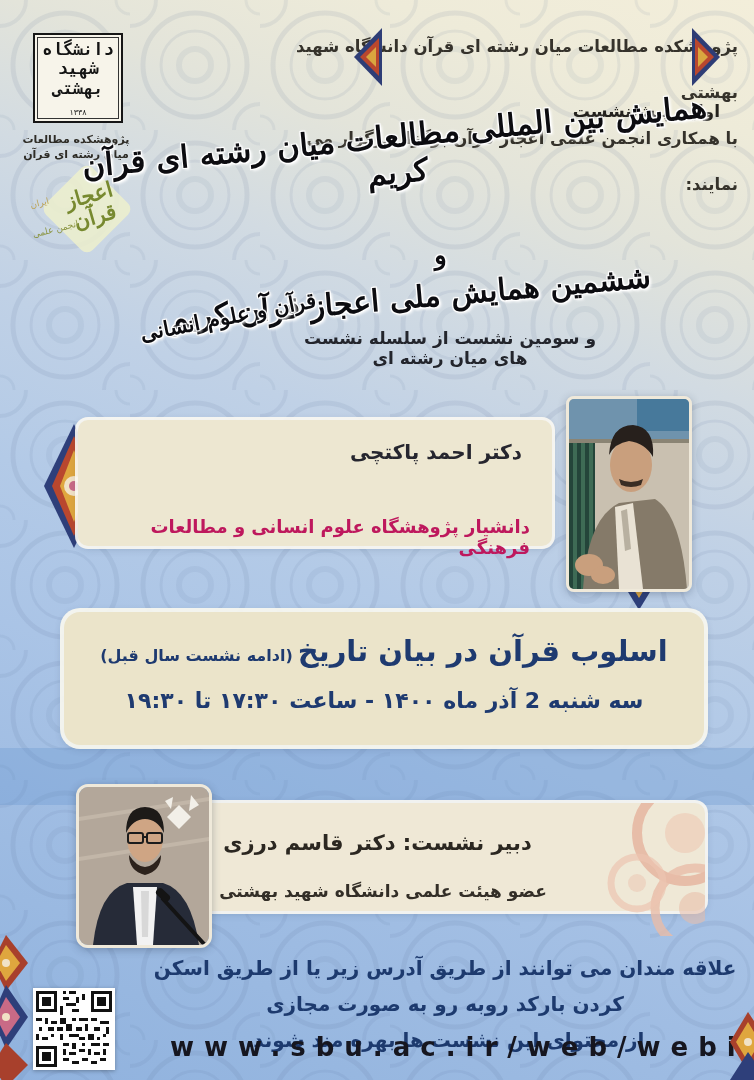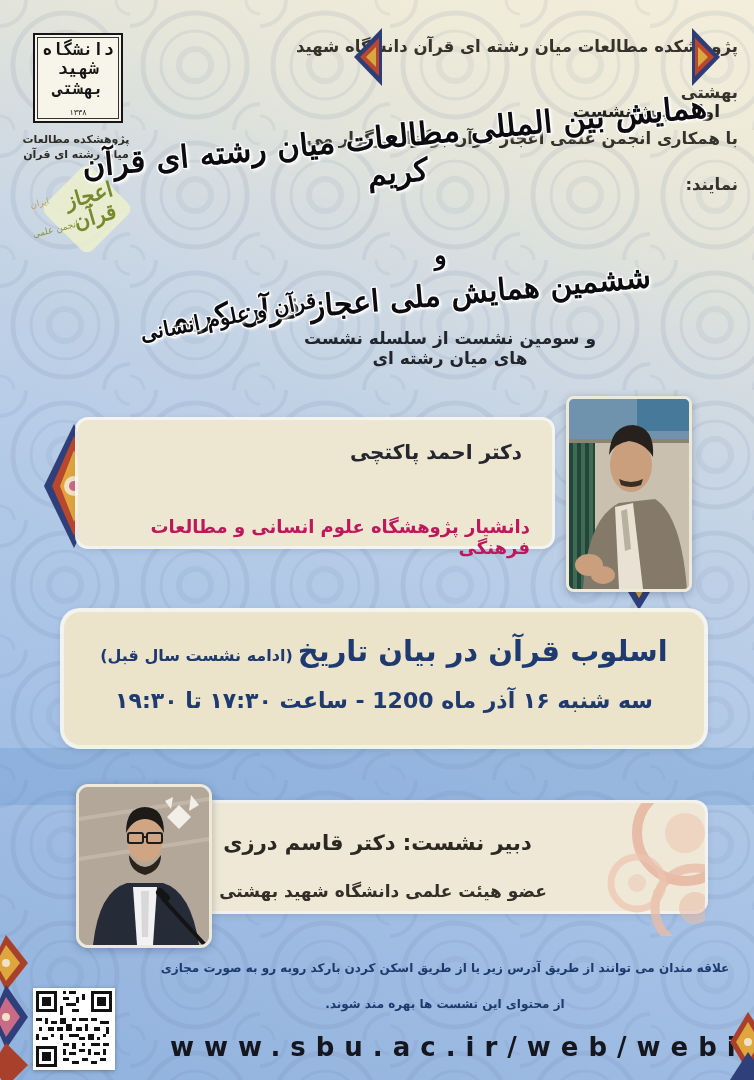--- a/index.html
+++ b/index.html
@@ -63,21 +63,21 @@
   .banner .l1 .small{font-weight:bold;font-size:16px;}
   .banner .l2{position:absolute;left:0;right:0;top:76px;text-align:center;font-weight:bold;font-size:22px;color:#1e3a70;}
   .blue-strip{left:0;top:748px;width:754px;height:57px;background:rgba(95,142,205,.28);z-index:1;}
 
   .card2{left:100px;top:803px;width:605px;height:108px;background:#efe8d6;}
   .card2 .l1{position:absolute;left:115px;right:165px;top:28px;text-align:center;font-weight:bold;font-size:21px;color:#2b2721;}
   .card2 .l2{position:absolute;left:115px;right:154px;top:78px;text-align:center;font-weight:bold;font-size:17px;color:#332e27;}
   .card2 svg{position:absolute;right:0;top:0;border-radius:0 10px 10px 0;}
 
   
-  .info{left:150px;top:950px;width:590px;text-align:center;font-weight:bold;font-size:12px;
+  .info{left:150px;top:950px;width:590px;text-align:center;font-weight:bold;font-size:20px;
     color:#1d3a6e;line-height:36px;}
   .qr{left:33px;top:988px;width:82px;height:82px;background:#fff;padding:3px;box-sizing:border-box;
     box-shadow:0 1px 4px rgba(0,0,0,.3);}
   .url{left:170px;top:1032px;width:580px;text-align:center;direction:ltr;
     font-size:26px;font-weight:bold;color:#16161f;letter-spacing:10px;}
 
   .orn{z-index:2;}
 </style>
 </head>
 <body>
@@ -181,21 +181,21 @@
     <polygon points="35,48 12,10 58,10" fill="#dfa63e"></polygon>
     <polygon points="35,36 22,14 48,14" fill="#b9472e"></polygon>
     <circle cx="35" cy="16" r="5" fill="#f1e2c6"></circle>
   </svg>
 
   <div class="layer banner">
     <div class="l1 rtl">
       <span class="big">اسلوب قرآن در بیان تاریخ</span>
       <span class="small">(ادامه نشست سال قبل)</span>
     </div>
-    <div class="l2 rtl">سه شنبه ۱۶ آذر ماه 1200 - ساعت ۱۷:۳۰ تا ۱۹:۳۰</div>
+    <div class="l2 rtl">سه شنبه 2 آذر ماه ۱۴۰۰ - ساعت ۱۷:۳۰ تا ۱۹:۳۰</div>
   </div>
 
   <div class="layer card card2">
     <svg width="160" height="133" viewBox="0 0 160 133">
       <circle cx="140" cy="30" r="48" fill="none" stroke="#e5b29c" stroke-width="10" opacity=".8"></circle>
       <circle cx="150" cy="105" r="40" fill="none" stroke="#e8bca8" stroke-width="9" opacity=".8"></circle>
       <circle cx="92" cy="80" r="26" fill="none" stroke="#ecc4b0" stroke-width="7" opacity=".7"></circle>
       <circle cx="140" cy="30" r="20" fill="#ecc4b0" opacity=".55"></circle>
       <circle cx="150" cy="105" r="16" fill="#e8bca8" opacity=".55"></circle>
       <circle cx="92" cy="80" r="9" fill="#ecc4b0" opacity=".5"></circle>

